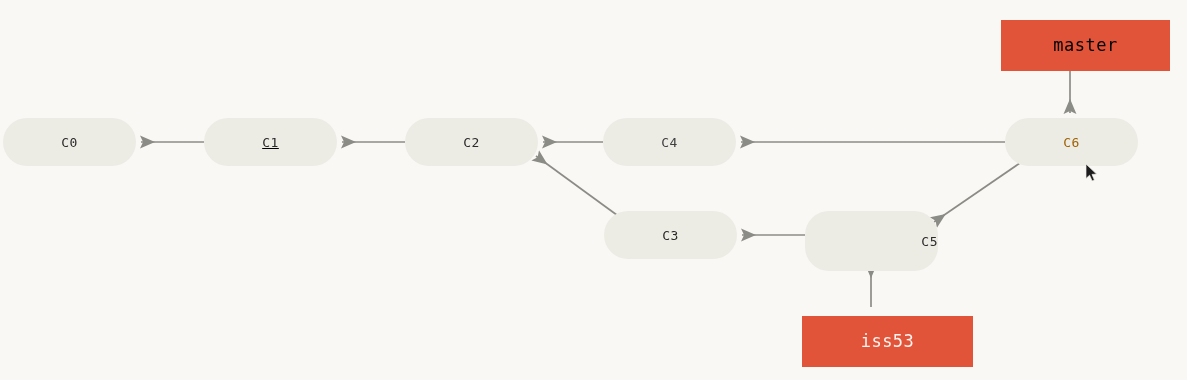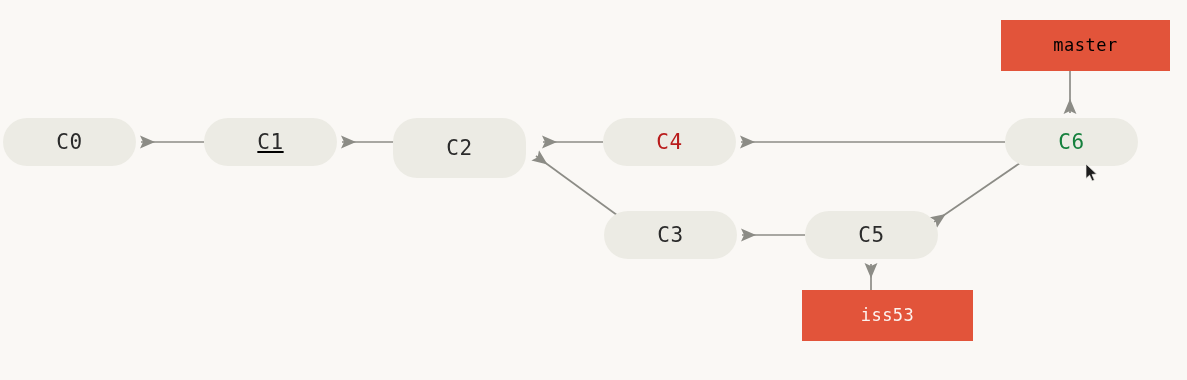--- a/index.html
+++ b/index.html
@@ -31,21 +31,21 @@
     border-radius: 24px;
     display: flex;
     align-items: center;
     justify-content: center;
     box-sizing: border-box;
     z-index: 3;
   }
   .commit-label {
     color: #2b2b2b;
     font-family: "DejaVu Sans Mono", "Liberation Mono", monospace;
-    font-size: 21px;
+    font-size: 13px;
     letter-spacing: 0.5px;
     line-height: 1;
     user-select: none;
   }
   .ref-box {
     position: absolute;
     background: #e2543a;
     display: flex;
     align-items: center;
     justify-content: center;
@@ -90,41 +90,41 @@
       </g>
   </svg>
 
   <div id="nodes-layer">
       <div class="commit-node" style="left: 3px; top: 118px; width: 133px; height: 48px; background: rgb(236, 235, 228); border-radius: 24px;">
         <span class="commit-label" style="color: rgb(43, 43, 43);">C0</span>
       </div>
       <div class="commit-node" style="left: 204px; top: 118px; width: 133px; height: 48px; background: rgb(236, 235, 228); border-radius: 24px; text-decoration: underline;">
         <span class="commit-label" style="color: rgb(43, 43, 43);">C1</span>
       </div>
-      <div class="commit-node" style="left: 393px; top: 118px; width: 133px; height: 60px; background: rgb(236, 235, 228); border-radius: 24px;">
+      <div class="commit-node" style="left: 405px; top: 118px; width: 133px; height: 48px; background: rgb(236, 235, 228); border-radius: 24px;">
         <span class="commit-label" style="color: rgb(43, 43, 43);">C2</span>
       </div>
       <div class="commit-node" style="left: 603px; top: 118px; width: 133px; height: 48px; background: rgb(236, 235, 228); border-radius: 24px;">
-        <span class="commit-label" style="color: #b91c1c;">C4</span>
+        <span class="commit-label" style="color: #404040;">C4</span>
       </div>
       <div class="commit-node" style="left: 1005px; top: 118px; width: 133px; height: 48px; background: rgb(236, 235, 228); border-radius: 24px;">
-        <span class="commit-label" style="color: #15803d;">C6</span>
+        <span class="commit-label" style="color: #a16207;">C6</span>
       </div>
       <div class="commit-node" style="left: 604px; top: 211px; width: 133px; height: 48px; background: rgb(236, 235, 228); border-radius: 24px; justify-content: center;">
         <span class="commit-label" style="color: rgb(43, 43, 43);">C3</span>
       </div>
-      <div class="commit-node" style="left: 805px; top: 211px; width: 133px; height: 48px; background: rgb(236, 235, 228); border-radius: 24px;">
+      <div class="commit-node" style="left: 805px; top: 211px; width: 133px; height: 60px; background: rgb(236, 235, 228); border-radius: 24px; justify-content: flex-end;">
         <span class="commit-label" style="color: rgb(43, 43, 43);">C5</span>
       </div>
     </div>
   <div id="refs-layer">
       <div class="ref-box" style="left: 1001px; top: 20px; width: 169px; height: 51px; background: rgb(226, 84, 58);">
         <span class="ref-label" style="color: #000000;">master</span>
       </div>
-      <div class="ref-box" style="left: 802px; top: 290px; width: 171px; height: 51px; background: rgb(226, 84, 58);">
+      <div class="ref-box" style="left: 802px; top: 316px; width: 171px; height: 51px; background: rgb(226, 84, 58);">
         <span class="ref-label" style="color: rgb(253, 243, 239);">iss53</span>
       </div>
     </div>
 
   <svg id="mouse-cursor" width="14" height="20" viewBox="0 0 14 20" xmlns="http://www.w3.org/2000/svg" style="left: 1085px; top: 163px;">
     <path d="M1,1 L1,15.5 L4.6,12.2 L7.1,17.9 L9.4,16.9 L7,11.4 L11.6,11.1 Z" fill="#1d1d1d" stroke="#f2f0ec" stroke-width="0.7"></path>
   </svg>
 
 </div>
 

